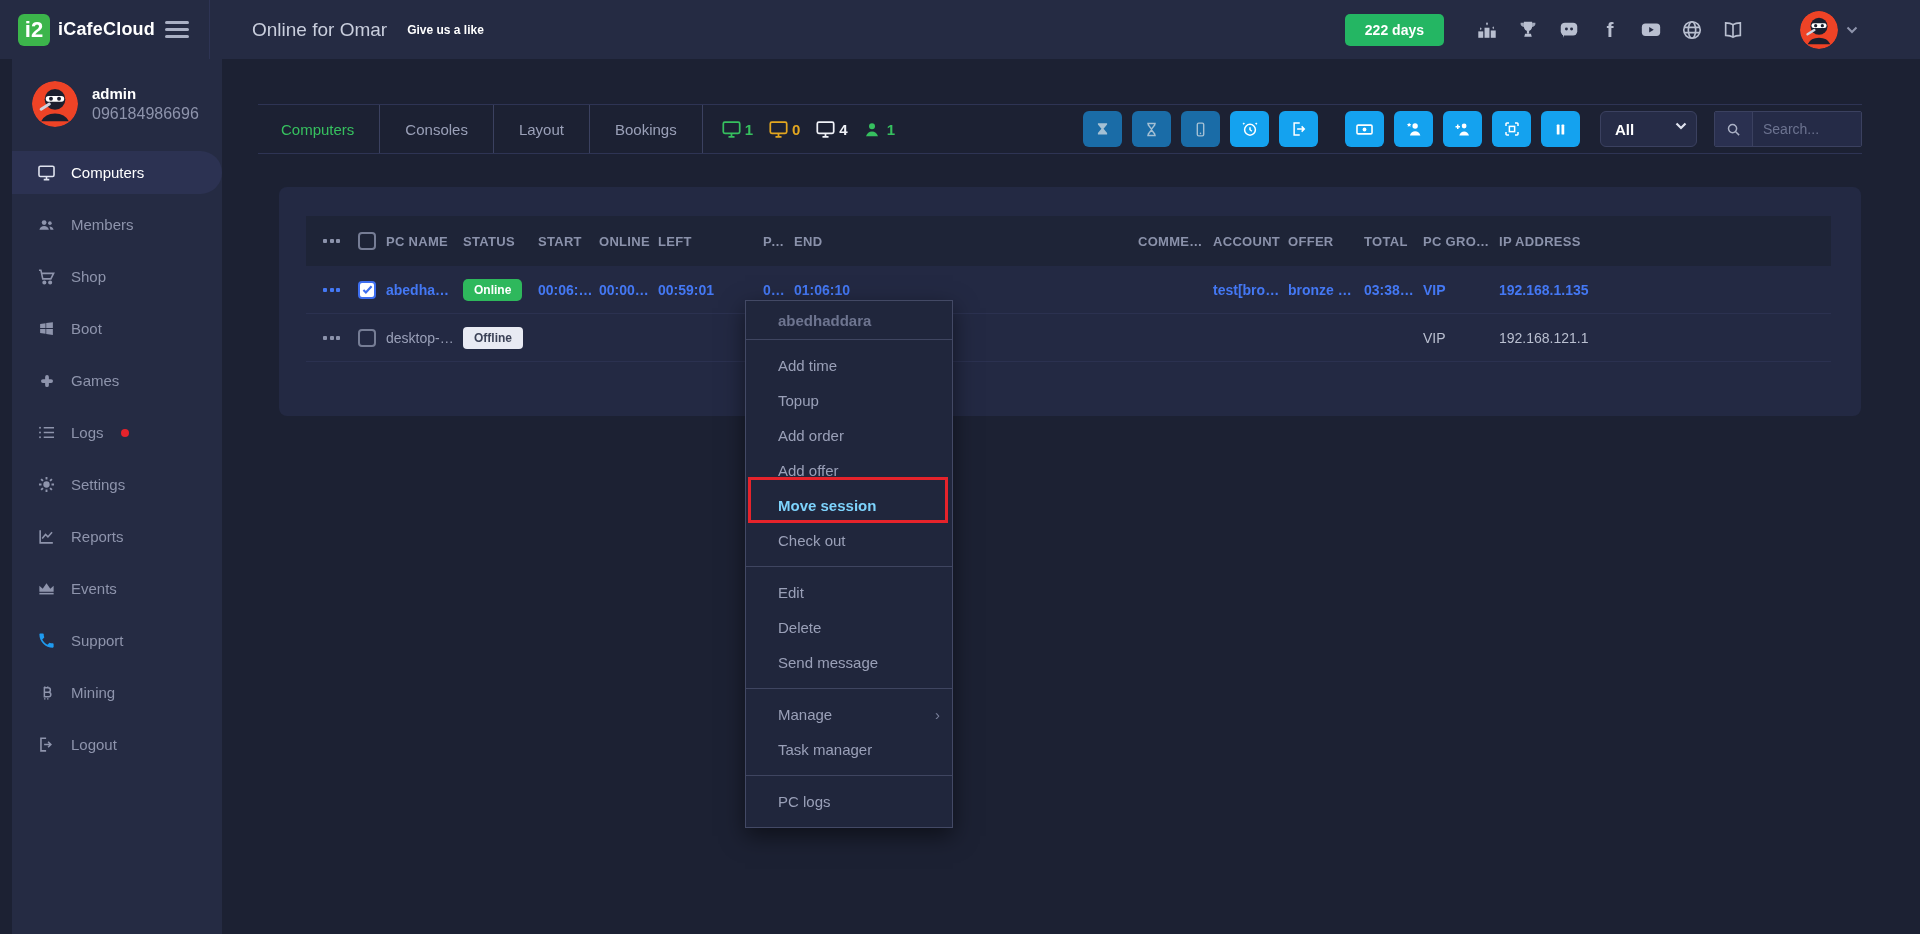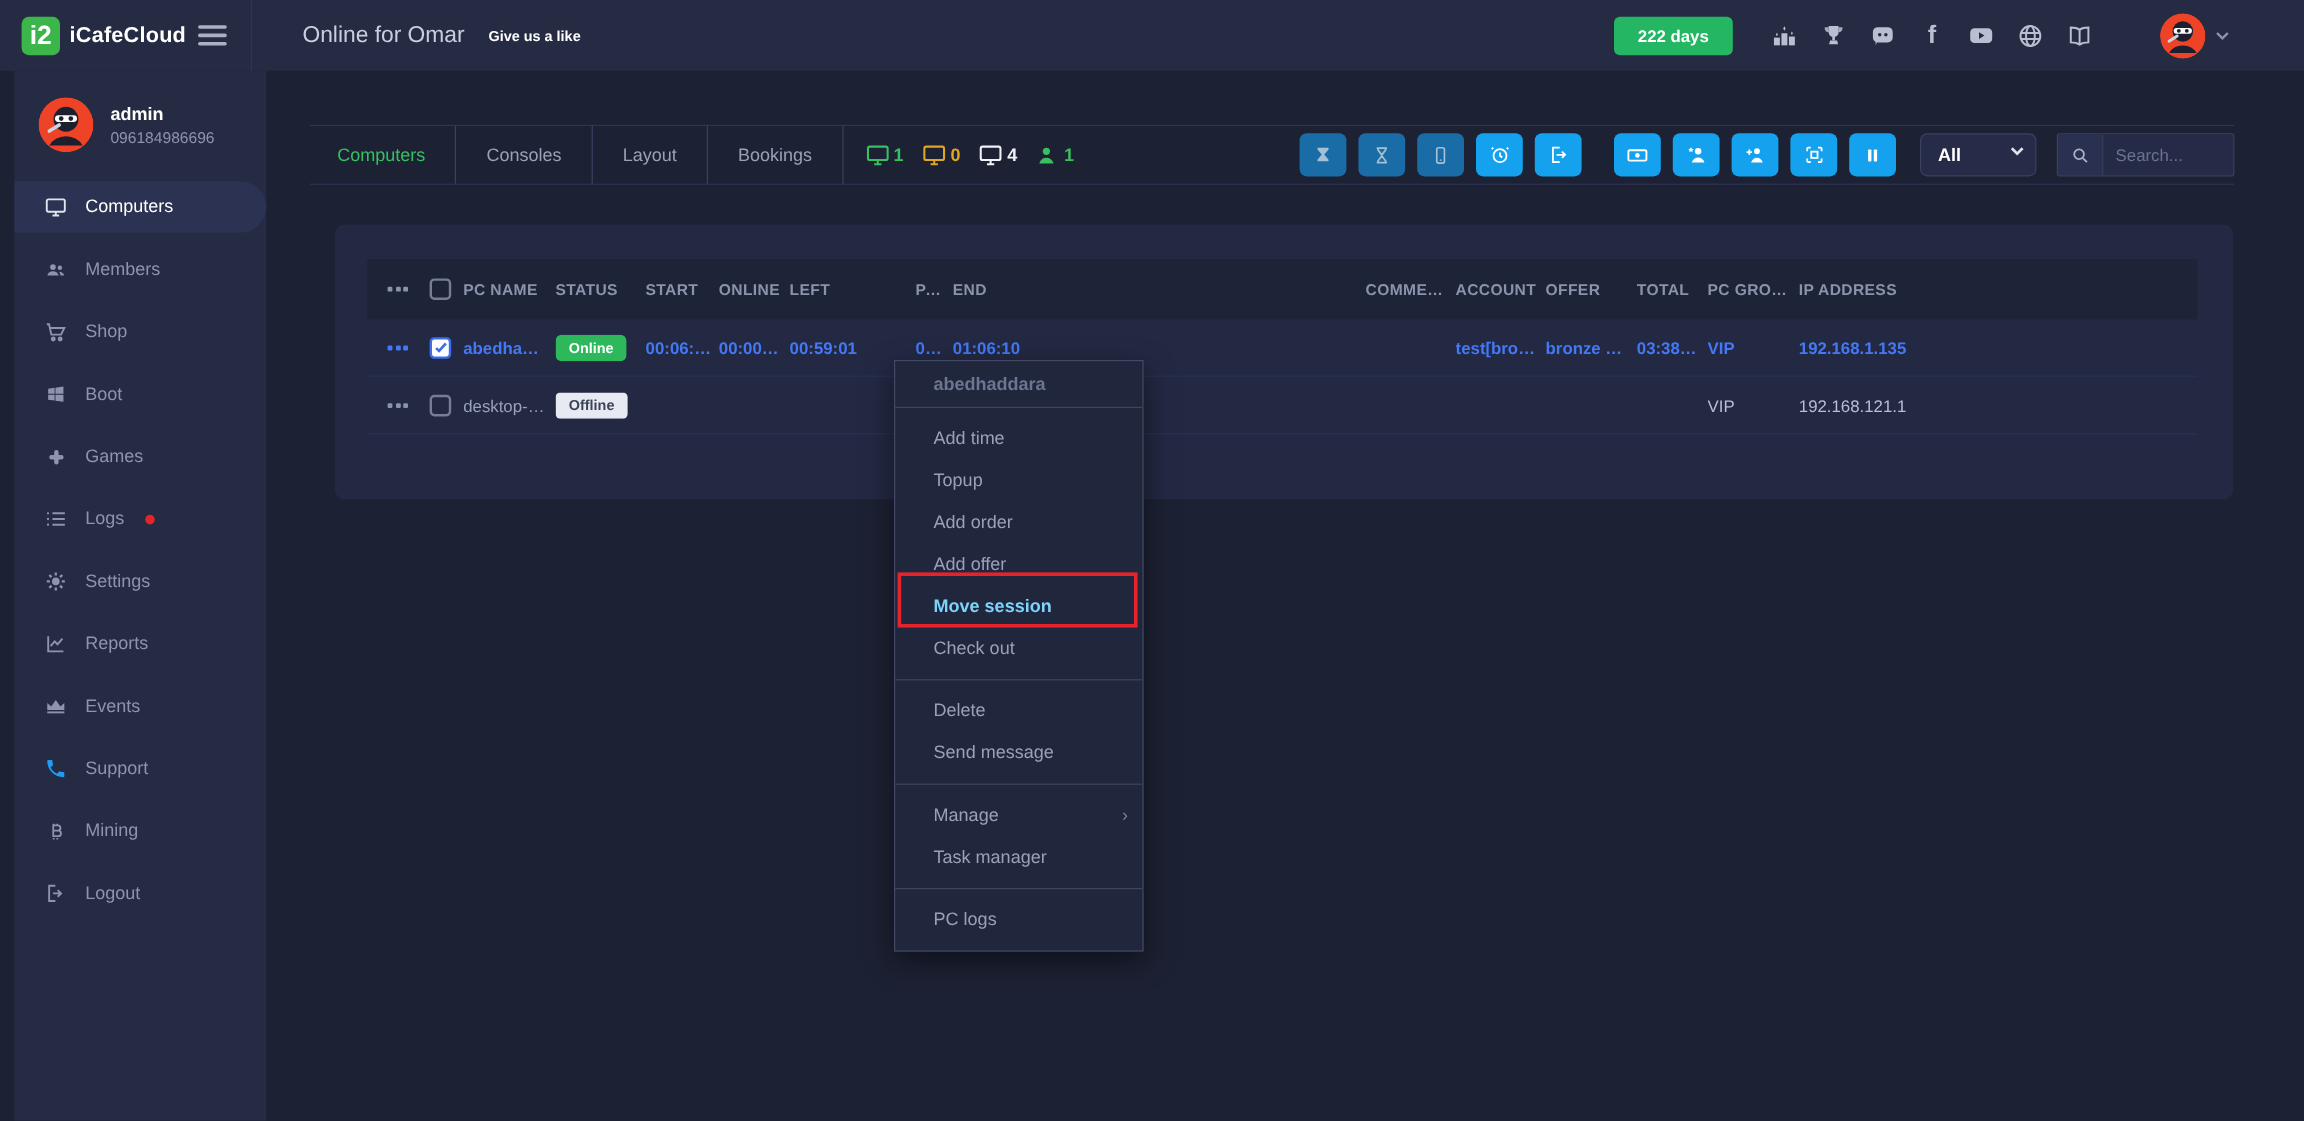--- a/index.html
+++ b/index.html
@@ -48,21 +48,21 @@
   .fb-glyph{font-size:21px;font-weight:bold;color:#b9bfd0;line-height:1;}
   .tb-avatar-wrap{display:flex;align-items:center;gap:8px;margin-left:56px;cursor:pointer;}
   .tb-avatar{width:38px;height:38px;border-radius:50%;overflow:hidden;}
   .chev{color:#8e94ac;}
 
   
   .sidebar{position:absolute;left:12px;top:59px;width:210px;height:875px;background:var(--bg-panel);z-index:4;}
   .profile{display:flex;align-items:center;gap:14px;padding:22px 18px 18px 20px;}
   .profile-avatar{width:46px;height:46px;border-radius:50%;overflow:hidden;flex:0 0 auto;}
   .profile-name{font-size:15px;font-weight:bold;color:#fff;}
-  .profile-phone{font-size:13px;color:var(--dim);margin-top:3px;}
+  .profile-phone{font-size:16px;color:var(--dim);margin-top:3px;}
   .nav{margin-top:6px;}
   .nav-item{display:flex;align-items:center;gap:15px;height:43px;padding-left:25px;margin-bottom:9px;color:var(--dim);font-size:15px;cursor:pointer;position:relative;}
   .nav-item .nico{width:19px;height:19px;flex:0 0 auto;display:flex;align-items:center;justify-content:center;}
   .nav-item.active{background:var(--bg-active);border-radius:0 22px 22px 0;color:#fff;}
   .nav-item.active .nico{color:#dfe3ef;}
   .red-dot{width:8px;height:8px;background:#e5232b;border-radius:50%;margin-left:2px;}
   .nico.phone-blue{color:#1f9bf0;}
 
   
   .content{position:absolute;left:210px;top:59px;width:1710px;height:875px;background:var(--bg-page);}
@@ -559,20 +559,21 @@
     <div class="ctx-group">
       <div class="ctx-item">Add time</div>
       <div class="ctx-item">Topup</div>
       <div class="ctx-item">Add order</div>
       <div class="ctx-item">Add offer</div>
       <div class="ctx-item hl">Move session</div>
       <div class="ctx-item">Check out</div>
     </div>
     <div class="ctx-div"></div>
     <div class="ctx-group">
+      <div class="ctx-item">Edit</div>
       <div class="ctx-item">Delete</div>
       <div class="ctx-item">Send message</div>
     </div>
     <div class="ctx-div"></div>
     <div class="ctx-group">
       <div class="ctx-item">
         <span>Manage</span>
         <span class="sub-arrow">›</span>
       </div>
       <div class="ctx-item">Task manager</div>

